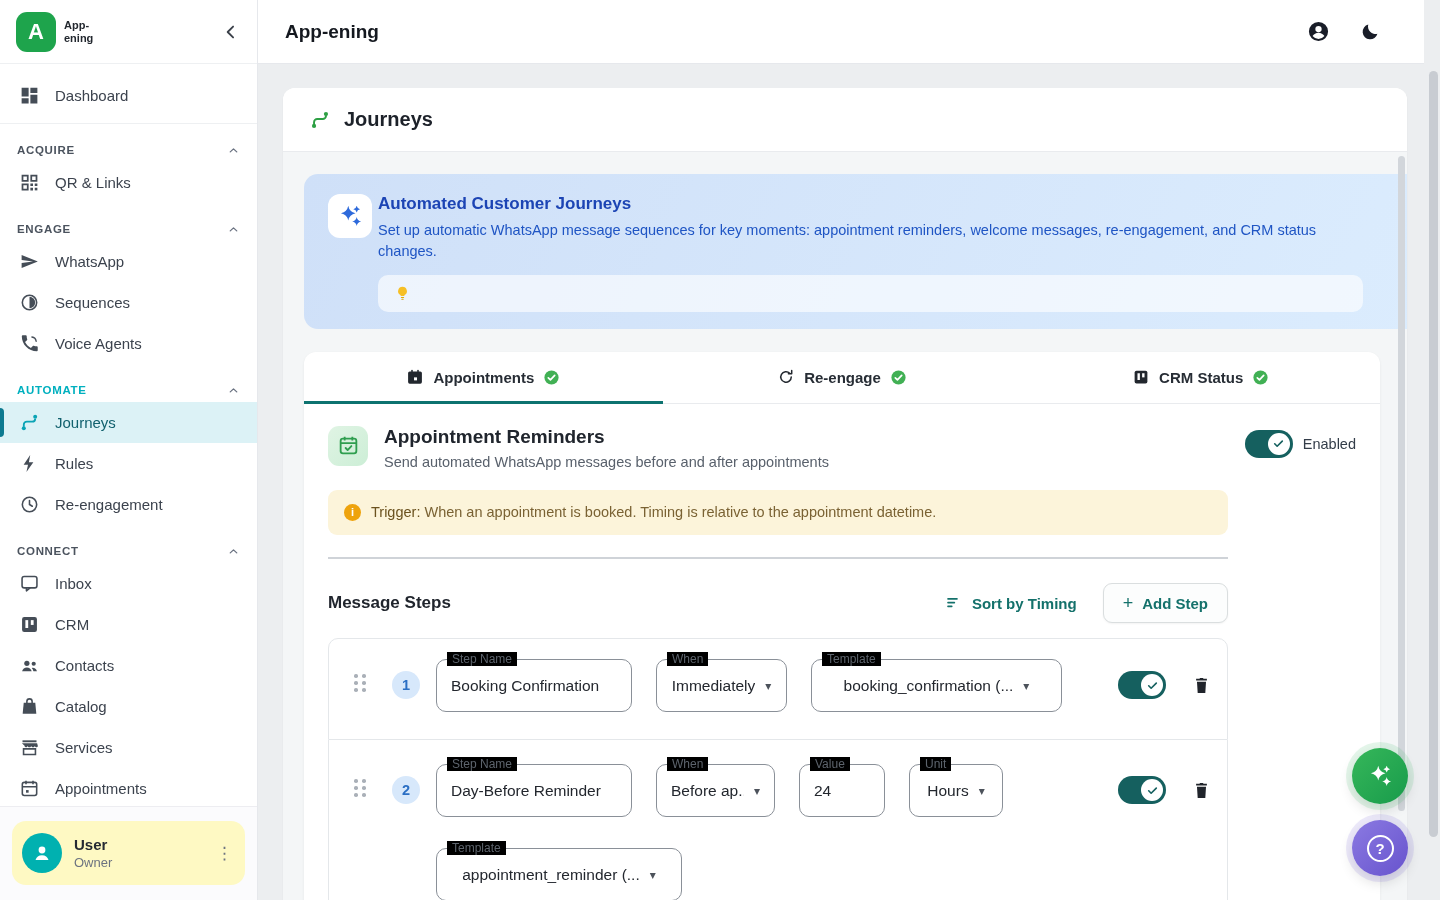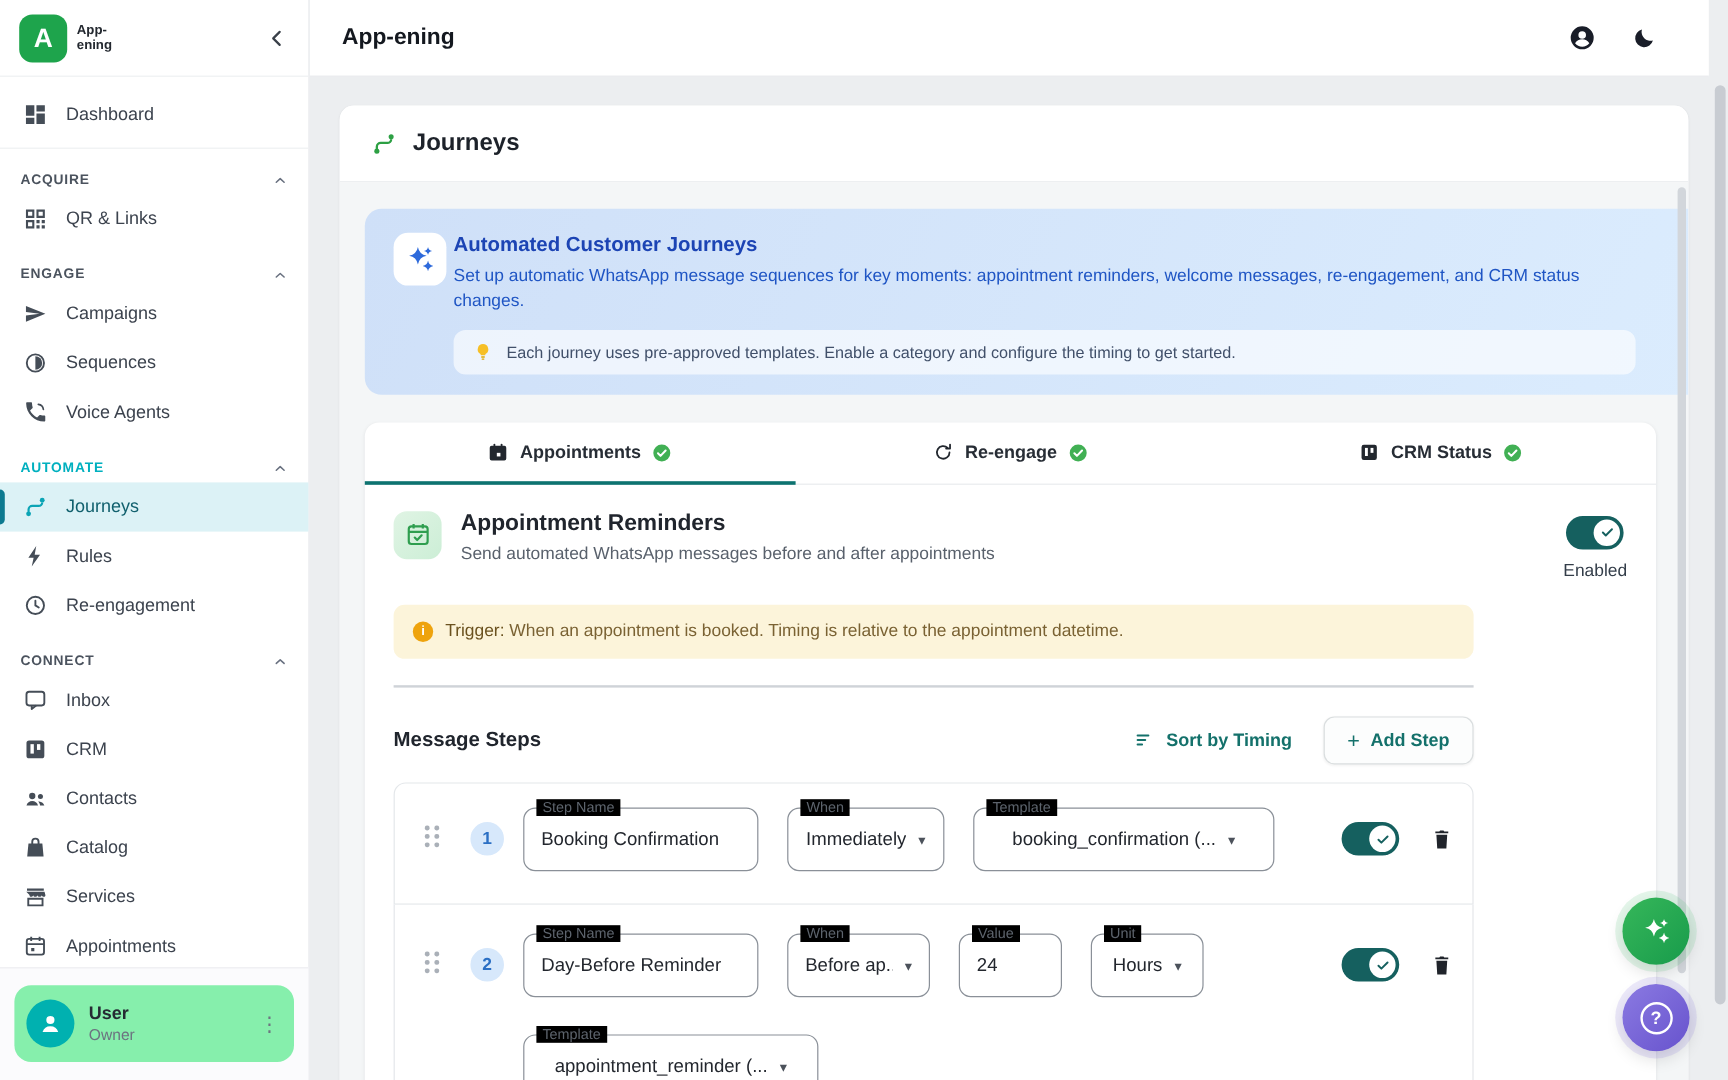--- a/index.html
+++ b/index.html
@@ -17,21 +17,21 @@
   .nav-item { position:relative; height:41px; display:flex; align-items:center; padding:0 14px 0 19px; color:#3c434e; font-size:15px; gap:15px; cursor:pointer; }
   .nav-item .ic { width:21px; height:21px; color:#454d57; flex:none; }
   .nav-item.active { background:#dcf2f6; color:#12616e; }
   .nav-item.active .ic { color:#0ba4b5; }
   .nav-item.active::before { content:""; position:absolute; left:0; top:6px; bottom:6px; width:4px; border-radius:0 4px 4px 0; background:#0d7a90; }
   .nav-divider { height:1px; background:#eef0f2; margin:7px 0; }
   .sec-head { margin-top:14px; height:24px; display:flex; align-items:center; padding:0 17px; font-size:11.5px; font-weight:bold; letter-spacing:.06em; color:#4b535e; }
   .sec-head .chev { margin-left:auto; width:13px; height:13px; color:#697180; }
   .sec-head.automate { color:#00b0bf; }
   .side-footer { position:absolute; left:0; right:0; bottom:0; height:94px; background:#fbfbfd; border-top:1px solid #ededf1; z-index:2; }
-  .user-card { margin:14px 12px; background:#86efac; border-radius:14px; height:64px; display:flex; align-items:center; padding:0 12px 0 10px; }
+  .user-card { margin:14px 12px; background:#fef9c3; border-radius:14px; height:64px; display:flex; align-items:center; padding:0 12px 0 10px; }
   .avatar { width:40px; height:40px; border-radius:50%; background:#00b1b0; display:flex; align-items:center; justify-content:center; color:#fff; flex:none; }
   .avatar .pr { width:24px; height:24px; }
   .user-meta { margin-left:12px; }
   .user-name { font-size:15px; font-weight:bold; color:#252a33; }
   .user-role { font-size:13px; color:#6c7380; margin-top:2px; }
   .overflow-dots { margin-left:auto; color:#6d7480; font-size:17px; letter-spacing:0; cursor:pointer; }
 
   
   .topbar { position:absolute; left:258px; right:16px; top:0; height:64px; background:#fff; border-bottom:1px solid #e6e8ec; display:flex; align-items:center; padding:0 44px 0 27px; z-index:4; }
   .topbar-title { font-size:19px; font-weight:bold; color:#14181f; }
@@ -62,21 +62,21 @@
   .tab .tic { width:18px; height:18px; color:#22272e; }
   .tab .badge { width:17px; height:17px; }
   .tab.active::after { content:""; position:absolute; left:0; right:0; bottom:-1px; height:3px; background:#0d7370; }
 
   .section-body { padding:22px 24px 0; }
   .rem-head { display:flex; align-items:flex-start; gap:16px; }
   .rem-tile { width:40px; height:40px; border-radius:11px; background:linear-gradient(135deg,#e0f4e4,#cceed6); display:flex; align-items:center; justify-content:center; color:#2f9e4f; flex:none; }
   .rem-tile .cc { width:23px; height:23px; }
   .rem-title { font-size:19px; font-weight:bold; color:#20252d; }
   .rem-sub { margin-top:6px; font-size:14.5px; color:#59616c; }
-  .rem-toggle-wrap { margin-left:auto; display:flex; align-items:center; gap:10px; padding-top:4px;flex-direction:column; }
+  .rem-toggle-wrap { margin-left:auto; display:flex; align-items:center; gap:10px; padding-top:4px; }
   .toggle { width:48px; height:28px; border-radius:14px; background:#15605f; position:relative; flex:none; cursor:pointer; }
   .toggle .knob { position:absolute; right:3px; top:3px; width:22px; height:22px; background:#fff; border-radius:50%; display:flex; align-items:center; justify-content:center; color:#15605f; }
   .toggle .knob svg { width:13px; height:13px; }
   .enabled-label { font-size:14.5px; color:#333d49; }
 
   .trigger { margin-top:20px; width:900px; background:#fcf4da; border-radius:9px; padding:13px 16px; display:flex; gap:10px; align-items:flex-start; font-size:14.5px; color:#7a6233; line-height:1.35; }
   .info-ic { width:17px; height:17px; border-radius:50%; background:#eea30d; color:#fff; font-size:11px; font-weight:bold; display:flex; align-items:center; justify-content:center; flex:none; margin-top:1px; }
   .trigger .bold { font-weight:normal; color:#6b521f; }
 
   .divider { margin-top:22px; width:900px; height:2px; background:#cfd3d8; }
@@ -173,21 +173,21 @@
             <path d="M6 14.5l6-5.5 6 5.5"></path>
           </svg>
         </span>
     </div>
     <div class="nav-item">
       <span class="ic">
           <svg viewBox="0 0 24 24" fill="currentColor">
             <path d="M3 19.5l18.5-7.5L3 4.5v5.8l13 1.7-13 1.7v5.8z"></path>
           </svg>
         </span>
-      <span>Campaigns</span>
+      <span>WhatsApp</span>
     </div>
     <div class="nav-item">
       <span class="ic">
           <svg viewBox="0 0 24 24">
             <circle cx="12" cy="12" r="8.2" fill="none" stroke="currentColor" stroke-width="1.8"></circle>
             <path d="M12 5.5a6.5 6.5 0 0 1 0 13z" fill="currentColor"></path>
           </svg>
         </span>
       <span>Sequences</span>
     </div>
@@ -369,21 +369,20 @@
         <div class="banner-title">Automated Customer Journeys</div>
         <div class="banner-body">Set up automatic WhatsApp message sequences for key moments: appointment reminders, welcome messages, re-engagement, and CRM status changes.</div>
         <div class="tip-box">
           <span class="bulb">
               <svg viewBox="0 0 24 24">
                 <path fill="#f6bf26" d="M12 2.5a6.2 6.2 0 0 1 3.4 11.4c-.6.4-.9 1-.9 1.7H9.5c0-.7-.3-1.3-.9-1.7A6.2 6.2 0 0 1 12 2.5z"></path>
                 <rect x="9.7" y="16.8" width="4.6" height="1.7" rx=".85" fill="#e0a800"></rect>
                 <rect x="10.3" y="19.3" width="3.4" height="1.5" rx=".75" fill="#e0a800"></rect>
               </svg>
             </span>
-          <span>Each journey uses pre-approved templates. Enable a category and configure the timing to get started.</span>
         </div>
       </div>
     </div>
 
     <div class="journey-card">
       <div class="tabs">
         <div class="tab active">
           <span class="tic">
               <svg viewBox="0 0 24 24" fill="currentColor">
                 <path d="M19 4.5H5a2.2 2.2 0 0 0-2.2 2.2v12.1A2.2 2.2 0 0 0 5 21h14a2.2 2.2 0 0 0 2.2-2.2V6.7A2.2 2.2 0 0 0 19 4.5z"></path>

